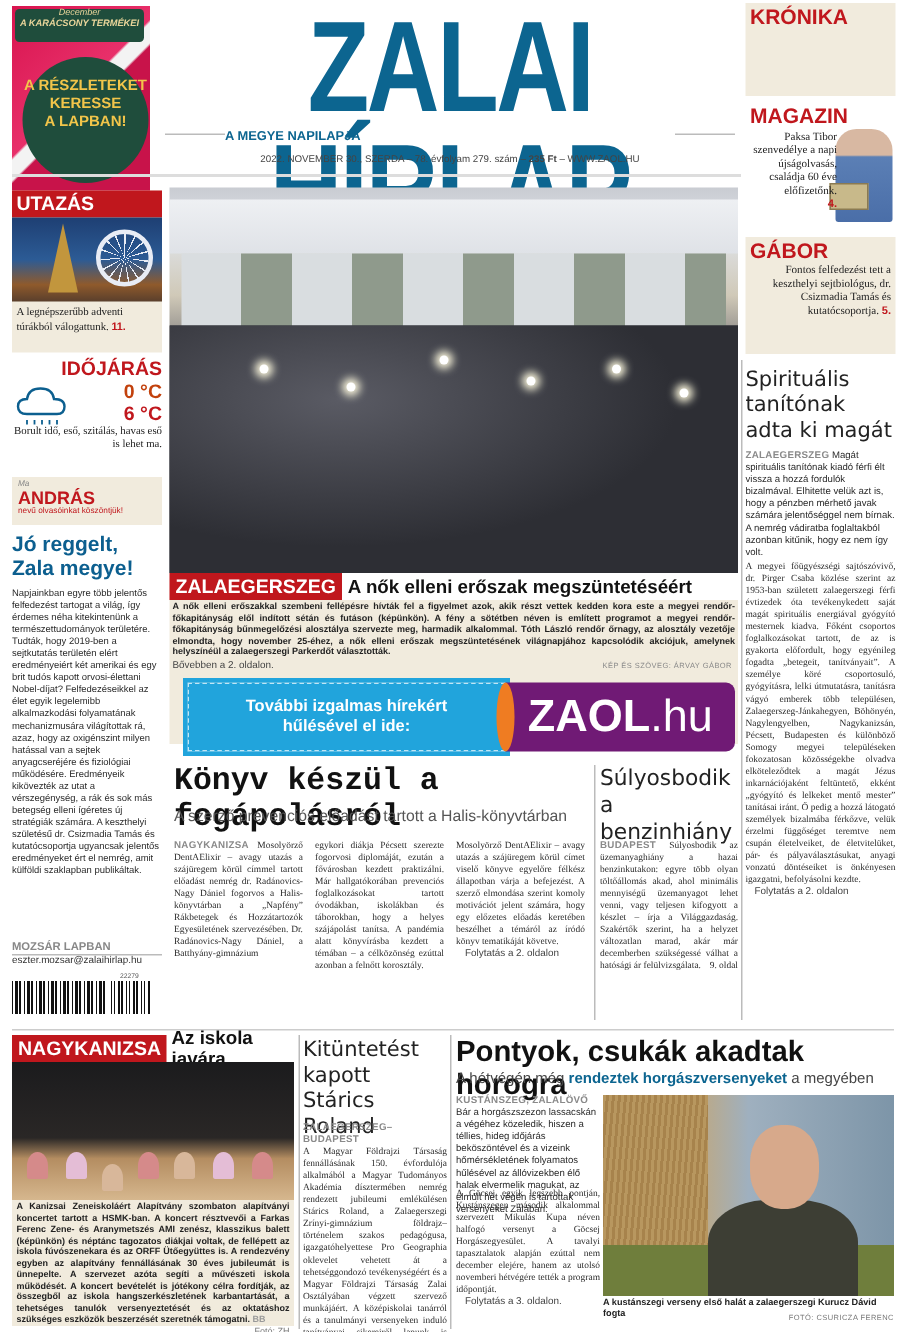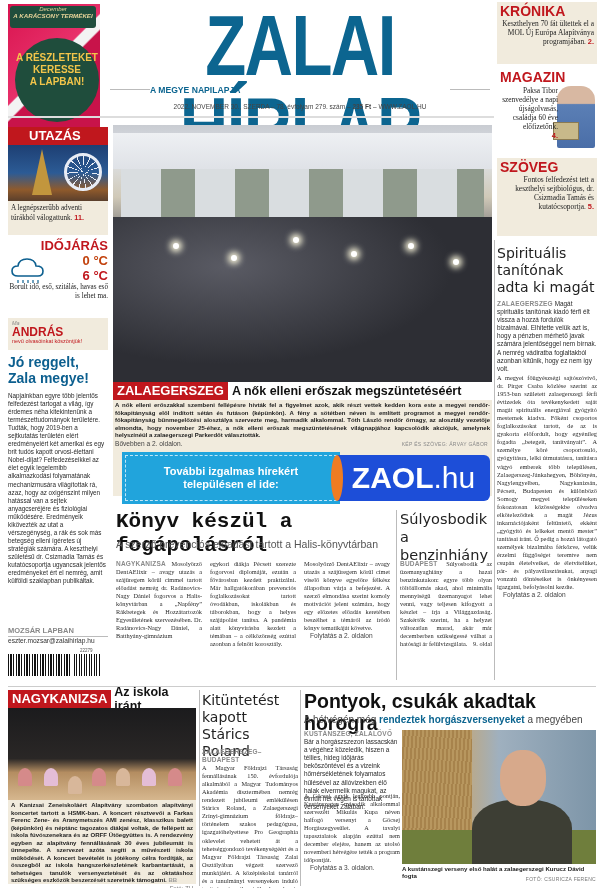--- a/index.html
+++ b/index.html
@@ -23,21 +23,21 @@
 #subtitle{left:150px;top:85px;width:300px;text-align:left;font-family:"Liberation Sans",sans-serif;font-weight:bold;color:#0c6590;font-size:8.6px}
 .rule{height:1px;background:#bbb}
 #dateline{left:106px;top:103px;width:388px;text-align:center;font-family:"Liberation Sans",sans-serif;font-size:6.5px;color:#444}
 
 .teaser{left:497px;width:100px}
 .teaser h3{font-family:"Liberation Sans",sans-serif;font-weight:bold;color:#c0171d;font-size:14px;text-align:left;line-height:15px}
 .teaser p{font-size:7.4px;line-height:9px;text-align:right;color:#222}
 .teaser p b{color:#c0171d;font-family:"Liberation Sans",sans-serif}
 
 #utazas{left:8px;top:127px;width:100px;height:108px}
-#utazas .hd{height:18px;font-size:13px;line-height:18px;padding-left:21px}
+#utazas .hd{height:18px;font-size:13px;line-height:18px;padding-left:3px}
 #utazas .img{height:56px;background:linear-gradient(180deg,#1e3f73 0%,#2c5b95 50%,#8f5a2c 80%,#5a3f2c 100%);position:relative;overflow:hidden}
 #utazas .wheel{position:absolute;left:56px;top:8px;width:38px;height:38px;border-radius:50%;border:3px solid #e8ecf5;background:repeating-conic-gradient(#e8ecf5 0 4deg,transparent 4deg 24deg)}
 #utazas .tree{position:absolute;left:24px;top:4px;width:0;height:0;border-left:10px solid transparent;border-right:10px solid transparent;border-bottom:46px solid #c2963d}
 #utazas p{font-size:7.2px;line-height:9px;padding:3px 3px;color:#222}
 #weather{left:8px;top:238px;width:100px;height:78px}
 #weather .t{font-family:"Liberation Sans",sans-serif;font-weight:bold;font-size:13px;text-align:right;line-height:15px}
 #weather p{font-size:7.2px;line-height:9px;text-align:right}
 #nameday{left:8px;top:318px;width:100px;height:32px;padding:2px 4px}
 #jo{left:8px;top:354px;width:100px;font-family:"Liberation Sans",sans-serif;font-weight:bold;color:#0c5f8f;font-size:14px;line-height:16px}
 #editorial{left:8px;top:392px;width:100px;font-family:"Liberation Sans",sans-serif;font-size:6.3px;line-height:8.05px;color:#2a2a2a}
@@ -52,21 +52,21 @@
 #maincap{left:113px;top:382px;width:379px;height:114px}
 #mainhead{position:absolute;left:0;top:0;width:379px;height:18px;display:flex;align-items:center}
 #mainhead .k{font-size:13px;padding:0 4px;height:18px;line-height:18px}
 #mainhead .t{font-family:"Liberation Sans",sans-serif;font-weight:bold;font-size:12.5px;padding-left:4px;color:#111}
 #maincap .txt{position:absolute;left:0;top:20px;width:379px;padding:0 2px;font-family:"Liberation Sans",sans-serif;font-weight:bold;font-size:6px;line-height:7.6px;color:#222;text-align:justify}
 #maincap .more{position:absolute;left:2px;top:58px;font-family:"Liberation Sans",sans-serif;font-size:6.6px;color:#444}
 #maincap .credit{position:absolute;right:4px;top:59px;font-family:"Liberation Sans",sans-serif;font-size:5px;color:#888;letter-spacing:.3px}
 
 #banner{left:125px;top:455px;width:365px;height:46px;display:flex}
 #banner .l{width:212px;background:#21a4dc;color:#fff;font-family:"Liberation Sans",sans-serif;font-weight:bold;font-size:11px;line-height:13px;text-align:center;padding-top:9px;border:1px dashed #bfe6f7;outline:3px solid #21a4dc}
-#banner .r{flex:1;background:#1d4ed8;color:#fff;font-family:"Liberation Sans",sans-serif;font-weight:bold;font-size:30px;line-height:46px;text-align:center;border-radius:0 6px 6px 0;position:relative}
+#banner .r{flex:1;background:#701a75;color:#fff;font-family:"Liberation Sans",sans-serif;font-weight:bold;font-size:30px;line-height:46px;text-align:center;border-radius:0 6px 6px 0;position:relative}
 #banner .r::before{content:"";position:absolute;left:-6px;top:0;width:12px;height:46px;background:#ef7c22;border-radius:50%}
 #banner .r span.hu{font-weight:normal}
 
 #konyvh{left:116px;top:510px;width:280px;font-family:Liberation Mono, monospace;font-weight:bold;font-size:21px;line-height:24px;color:#111}
 #konyvs{left:116px;top:538px;width:280px;font-family:"Liberation Sans",sans-serif;font-size:10.5px;color:#555}
 .col3{top:560px;width:86px}
 #sulyh{left:400px;top:510px;width:92px;font-family:"DejaVu Sans",sans-serif;font-size:14.5px;line-height:18px;color:#222}
 #sulyb{left:400px;top:560px;width:92px}
 .vline{width:1px;background:#bbb}
 
@@ -110,30 +110,29 @@
 
 <div id="logo" class="abs">ZALAI HÍRLAP</div>
 <div class="abs rule" style="left:110px;top:89px;width:40px"></div>
 <div class="abs rule" style="left:450px;top:89px;width:40px"></div>
 <div id="subtitle" class="abs">A MEGYE NAPILAPJA</div>
 <div id="dateline" class="abs"><span>2022. NOVEMBER 30., SZERDA – 78. évfolyam 279. szám – </span><b>235 Ft</b><span> – WWW.ZAOL.HU</span></div>
 <div class="abs rule" style="left:8px;top:116px;width:486px;background:#ddd;height:2px"></div>
 
 <div class="abs teaser beige" style="top:2px;height:62px;padding:2px 3px">
   <h3>KRÓNIKA</h3>
-  <p><span>Keszthelyen 70 fát ültettek el a MOL Új Európa Alapítványa programjában.</span> <b>2.</b></p>
 </div>
 <div class="abs teaser" style="top:68px;height:86px;padding:2px 3px">
   <h3>MAGAZIN</h3>
   <div class="abs" style="left:60px;top:18px;width:38px;height:62px;border-radius:14px 14px 2px 2px;background:linear-gradient(180deg,#d8b8a2 0%,#d8b8a2 28%,#5b7fb5 30%,#4a6ea8 100%)"></div>
   <div class="abs" style="left:56px;top:54px;width:26px;height:18px;background:#c8b98a;border:1px solid #8a7a52"></div>
   <p style="width:58px;text-align:right;position:absolute;left:3px;top:18px"><span>Paksa Tibor szenvedélye a napi újságolvasás, családja 60 éve előfizetőnk.</span><br><b>4.</b></p>
 </div>
 <div class="abs teaser beige" style="top:158px;height:78px;padding:2px 3px">
-  <h3>SZÖVEG</h3>
+  <h3>GÁBOR</h3>
   <p><span>Fontos felfedezést tett a keszthelyi sejtbiológus, dr. Csizmadia Tamás és kutatócsoportja.</span> <b>5.</b></p>
 </div>
 
 <div id="utazas" class="abs beige">
   <div class="hd redbox">UTAZÁS</div>
   <div class="img">
     <div class="tree"></div>
     <div class="wheel"></div>
   </div>
   <p><span>A legnépszerűbb adventi túrákból válogattunk.</span> <b class="red lsans">11.</b></p>
@@ -192,21 +191,21 @@
     <span class="t">A nők elleni erőszak megszüntetéséért</span>
   </div>
   <div class="txt">A nők elleni erőszakkal szembeni fellépésre hívták fel a figyelmet azok, akik részt vettek kedden kora este a megyei rendőr-főkapitányság elől indított sétán és futáson (képünkön). A fény a sötétben néven is említett programot a megyei rendőr-főkapitányság bűnmegelőzési alosztálya szervezte meg, harmadik alkalommal. Tóth László rendőr őrnagy, az alosztály vezetője elmondta, hogy november 25-éhez, a nők elleni erőszak megszüntetésének világnapjához kapcsolódik akciójuk, amelynek helyszínéül a zalaegerszegi Parkerdőt választották.</div>
   <div class="more">Bővebben a 2. oldalon.</div>
   <div class="credit">KÉP ÉS SZÖVEG: ÁRVAY GÁBOR</div>
 </div>
 
 <div id="banner" class="abs">
   <div class="l">
     <div>További izgalmas hírekért</div>
-    <div>településen el ide:</div>
+    <div>hűlésével el ide:</div>
   </div>
   <div class="r"><span>ZAOL</span><span class="hu">.hu</span></div>
 </div>
 
 <div id="konyvh" class="abs">Könyv készül a fogápolásról</div>
 <div id="konyvs" class="abs">A szerző prevenciós előadást tartott a Halis-könyvtárban</div>
 <div class="abs col3 body" style="left:116px"><span class="kicker">NAGYKANIZSA</span> <span>Mosolyörző DentAElixir – avagy utazás a szájüregem körül címmel tartott előadást nemrég dr. Radánovics-Nagy Dániel fogorvos a Halis-könyvtárban a „Napfény” Rákbetegek és Hozzátartozók Egyesületének szervezésében. Dr. Radánovics-Nagy Dániel, a Batthyány-gimnázium</span></div>
 <div class="abs col3 body" style="left:210px">egykori diákja Pécsett szerezte fogorvosi diplomáját, ezután a fővárosban kezdett praktizálni. Már hallgatókorában prevenciós foglalkozásokat tartott óvodákban, iskolákban és táborokban, hogy a helyes szájápolást tanítsa. A pandémia alatt könyvírásba kezdett a témában – a célközönség ezúttal azonban a felnőtt korosztály.</div>
 <div class="abs col3 body" style="left:304px"><span>Mosolyörző DentAElixir – avagy utazás a szájüregem körül címet viselő könyve egyelőre félkész állapotban várja a befejezést. A szerző elmondása szerint komoly motivációt jelent számára, hogy egy előzetes előadás keretében beszélhet a témáról az íródó könyv tematikáját követve.</span><div class="cont" style="text-align:left;padding-left:6px">Folytatás a 2. oldalon</div></div>
 <div class="abs vline" style="left:396px;top:510px;height:170px"></div>
@@ -216,21 +215,21 @@
 <div class="abs vline" style="left:494px;top:240px;height:440px"></div>
 
 <div id="spirh" class="abs">Spirituális tanítónak adta ki magát</div>
 <div id="spirlead" class="abs"><span class="kicker">ZALAEGERSZEG</span> <span>Magát spirituális tanítónak kiadó férfi élt vissza a hozzá fordulók bizalmával. Elhitette velük azt is, hogy a pénzben mérhető javak számára jelentőséggel nem bírnak. A nemrég vádiratba foglaltakból azonban kitűnik, hogy ez nem így volt.</span></div>
 <div id="spirbody" class="abs body"><span>A megyei főügyészségi sajtószóvivő, dr. Pirger Csaba közlése szerint az 1953-ban született zalaegerszegi férfi évtizedek óta tevékenykedett saját magát spirituális energiával gyógyító mesternek kiadva. Főként csoportos foglalkozásokat tartott, de az is gyakorta előfordult, hogy egyénileg fogadta „betegeit, tanítványait”. A személye köré csoportosuló, gyógyításra, lelki útmutatásra, tanításra vágyó emberek több településen, Zalaegerszeg-Jánkahegyen, Böhönyén, Nagylengyelben, Nagykanizsán, Pécsett, Budapesten és különböző Somogy megyei településeken fokozatosan közösségekbe olvadva elköteleződtek a magát Jézus inkarnációjaként feltüntető, ekként „gyógyító és lelkeket mentő mester” tanításai iránt. Ő pedig a hozzá látogató személyek bizalmába férkőzve, velük érzelmi függőséget teremtve nem csupán életelveiket, de életvitelüket, pár- és pályaválasztásukat, anyagi vonzatú döntéseiket is önkényesen igazgatni, befolyásolni kezdte.</span><div class="cont" style="padding-left:6px">Folytatás a 2. oldalon</div></div>
 
 <div class="abs rule" style="left:8px;top:686px;width:588px;background:#ccc"></div>
 
 <div id="nkhead" class="abs">
   <span class="k redbox">NAGYKANIZSA</span>
-  <span class="t">Az iskola iránt</span>
+  <span class="t">Az iskola javára</span>
 </div>
 <div id="nkphoto" class="abs">
   <div class="dancer" style="left:10px;background:#d58a8a"></div>
   <div class="dancer" style="left:36px;background:#e4bdd6"></div>
   <div class="dancer" style="left:60px;background:#d8b79a;bottom:6px"></div>
   <div class="dancer" style="left:84px;background:#d58a8a"></div>
   <div class="dancer" style="left:108px;background:#d8b79a"></div>
   <div class="dancer" style="left:134px;background:#e4bdd6"></div>
   <div class="dancer" style="left:160px;background:#d58a8a"></div>
 </div>

